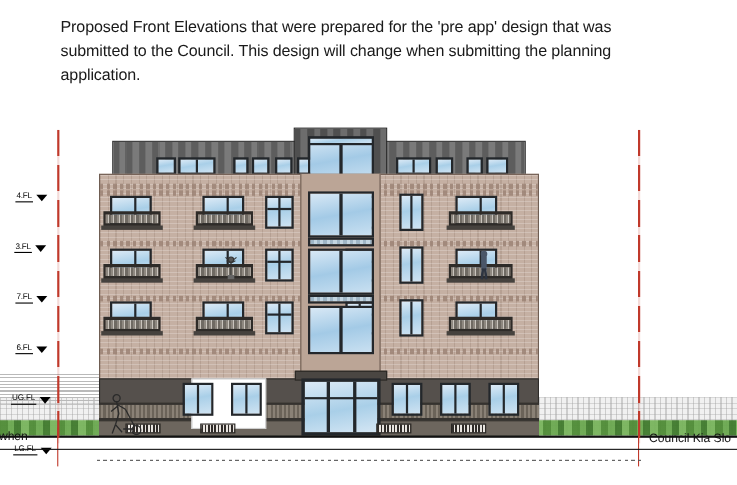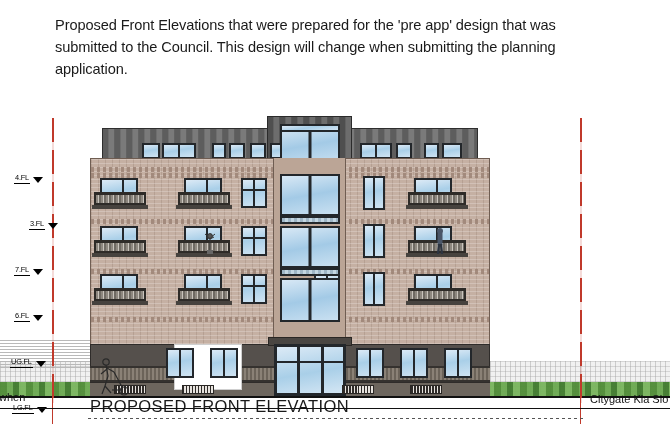--- a/index.html
+++ b/index.html
@@ -323,21 +323,21 @@
 
   <div id="groundline"></div>
 
   <div class="boundary" id="bound-left"></div>
   <div class="boundary" id="bound-right"></div>
 
   <div class="lvl" style="left:14px;top:62px;">
     <span class="lbl">4.FL</span>
     <span class="tri"></span>
   </div>
-  <div class="lvl" style="left:29px;top:108px;">
+  <div class="lvl" style="left:13px;top:108px;">
     <span class="lbl">3.FL</span>
     <span class="tri"></span>
   </div>
   <div class="lvl" style="left:14px;top:154px;">
     <span class="lbl">7.FL</span>
     <span class="tri"></span>
   </div>
   <div class="lvl" style="left:14px;top:200px;">
     <span class="lbl">6.FL</span>
     <span class="tri"></span>
@@ -347,17 +347,16 @@
     <span class="tri"></span>
   </div>
   <div class="lvl" style="left:12px;top:292px;">
     <span class="lbl">LG.FL</span>
     <span class="tri"></span>
   </div>
 
   <div id="vline-left"></div>
   <div id="vline-right"></div>
   <div id="left-note">when</div>
-  <div id="right-note">Citygate Kia Slo</div>
-  <div id="title-text">PROPOSED FRONT ELEVATION</div>
+  <div id="right-note">Council Kia Slo</div>
   <div id="title-underline"></div>
   <div id="lg-line"></div>
 </div>
 
 </body></html>

